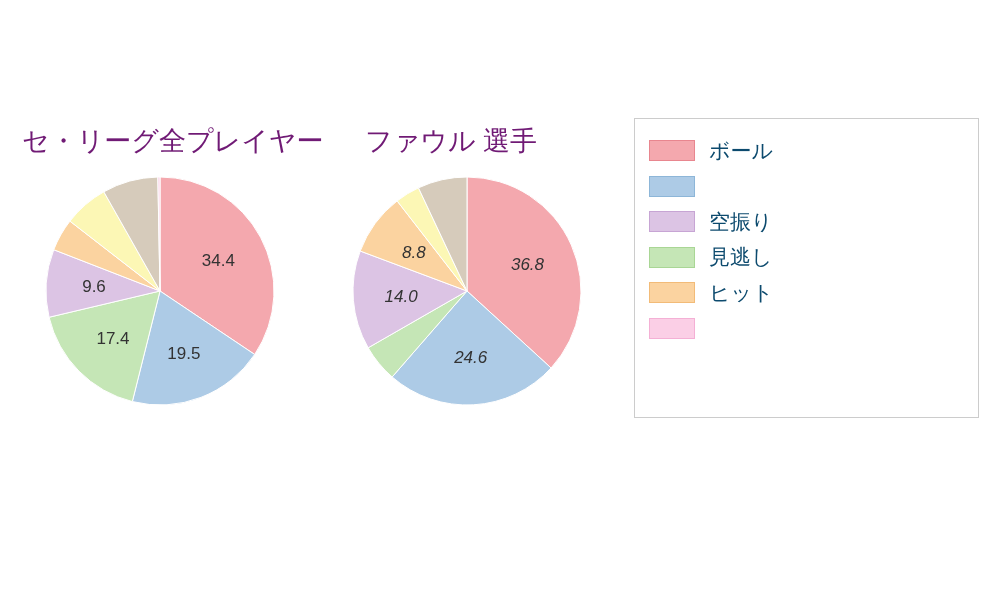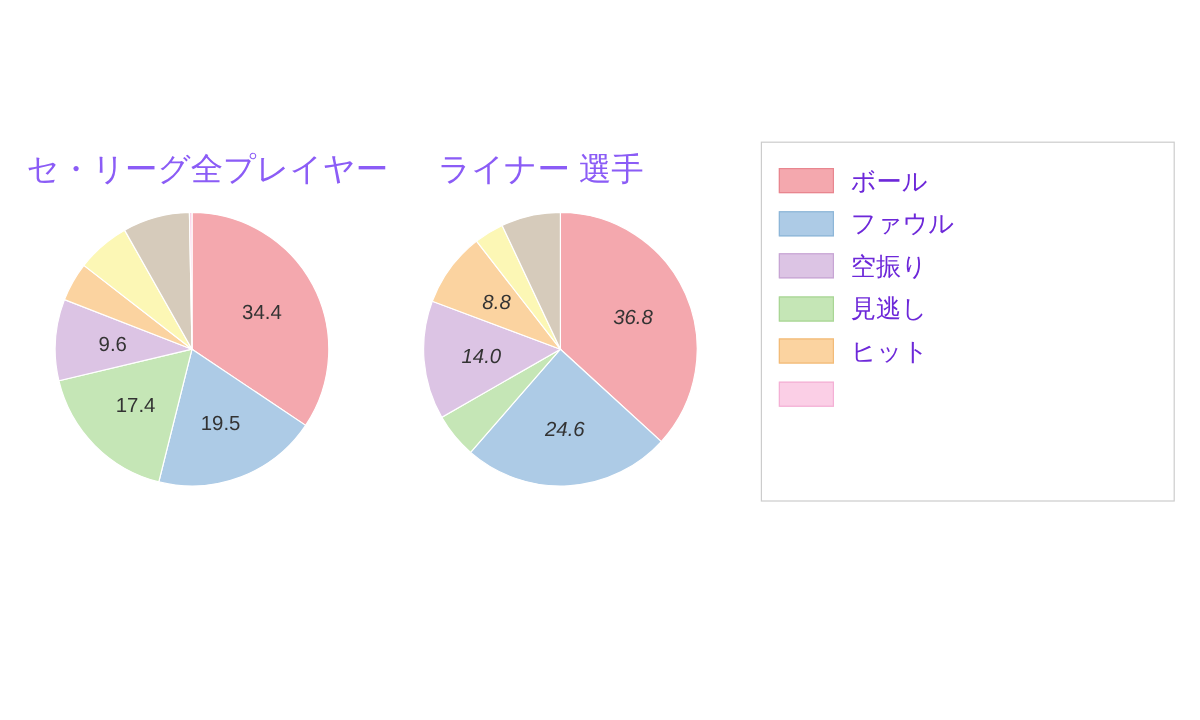--- a/index.html
+++ b/index.html
@@ -14,21 +14,21 @@
     overflow: hidden;
   }
   .canvas {
     position: relative;
     width: 1000px;
     height: 600px;
   }
   .chart-title {
     position: absolute;
     font-size: 27px;
-    color: #8b5cf6;
+    color: #701a75;
     white-space: nowrap;
     letter-spacing: 0px;
   }
   #title-left {
     left: 22px;
     top: 123px;
   }
   #title-right {
     left: 365px;
     top: 123px;
@@ -79,31 +79,31 @@
   .legend-swatch {
     width: 46px;
     height: 21px;
     border: 1px solid;
     box-sizing: border-box;
     flex: 0 0 auto;
   }
   .legend-label {
     margin-left: 14px;
     font-size: 21px;
-    color: #6d28d9;
+    color: #0c4a6e;
     white-space: nowrap;
   }
 </style>
 </head>
 <body>
 
 <div class="canvas">
 
   <div class="chart-title" id="title-left">セ・リーグ全プレイヤー</div>
-  <div class="chart-title" id="title-right">ライナー 選手</div>
+  <div class="chart-title" id="title-right">ファウル 選手</div>
 
   <div class="pie-wrap" id="pie-left">
     <svg class="pie-svg" viewBox="0 0 230 230">
         <path d="M 115 115 L 115.00 1.00 A 114 114 0 0 1 209.69 178.48 Z" fill="#f4a8ae" stroke="#ffffff" stroke-width="1"></path>
         <path d="M 115 115 L 209.69 178.48 A 114 114 0 0 1 87.34 225.59 Z" fill="#adcbe6" stroke="#ffffff" stroke-width="1"></path>
         <path d="M 115 115 L 87.34 225.59 A 114 114 0 0 1 4.07 141.26 Z" fill="#c5e6b6" stroke="#ffffff" stroke-width="1"></path>
         <path d="M 115 115 L 4.07 141.26 A 114 114 0 0 1 8.74 73.70 Z" fill="#dcc4e4" stroke="#ffffff" stroke-width="1"></path>
         <path d="M 115 115 L 8.74 73.70 A 114 114 0 0 1 24.92 45.13 Z" fill="#fbd3a0" stroke="#ffffff" stroke-width="1"></path>
         <path d="M 115 115 L 24.92 45.13 A 114 114 0 0 1 58.83 15.80 Z" fill="#fcf7b5" stroke="#ffffff" stroke-width="1"></path>
         <path d="M 115 115 L 58.83 15.80 A 114 114 0 0 1 112.85 1.02 Z" fill="#d6cbbb" stroke="#ffffff" stroke-width="1"></path>
@@ -132,21 +132,20 @@
   </div>
 
   <div class="legend">
     <div class="legend-rows">
         <div class="legend-row">
           <span class="legend-swatch" style="background: rgb(244, 168, 174); border-color: rgb(232, 134, 143);"></span>
           <span class="legend-label">ボール</span>
         </div>
         <div class="legend-row">
           <span class="legend-swatch" style="background: rgb(173, 203, 230); border-color: rgb(141, 182, 216);"></span>
-          <span class="legend-label">ファウル</span>
         </div>
         <div class="legend-row">
           <span class="legend-swatch" style="background: rgb(220, 196, 228); border-color: rgb(199, 165, 212);"></span>
           <span class="legend-label">空振り</span>
         </div>
         <div class="legend-row">
           <span class="legend-swatch" style="background: rgb(197, 230, 182); border-color: rgb(169, 214, 149);"></span>
           <span class="legend-label">見逃し</span>
         </div>
         <div class="legend-row">

